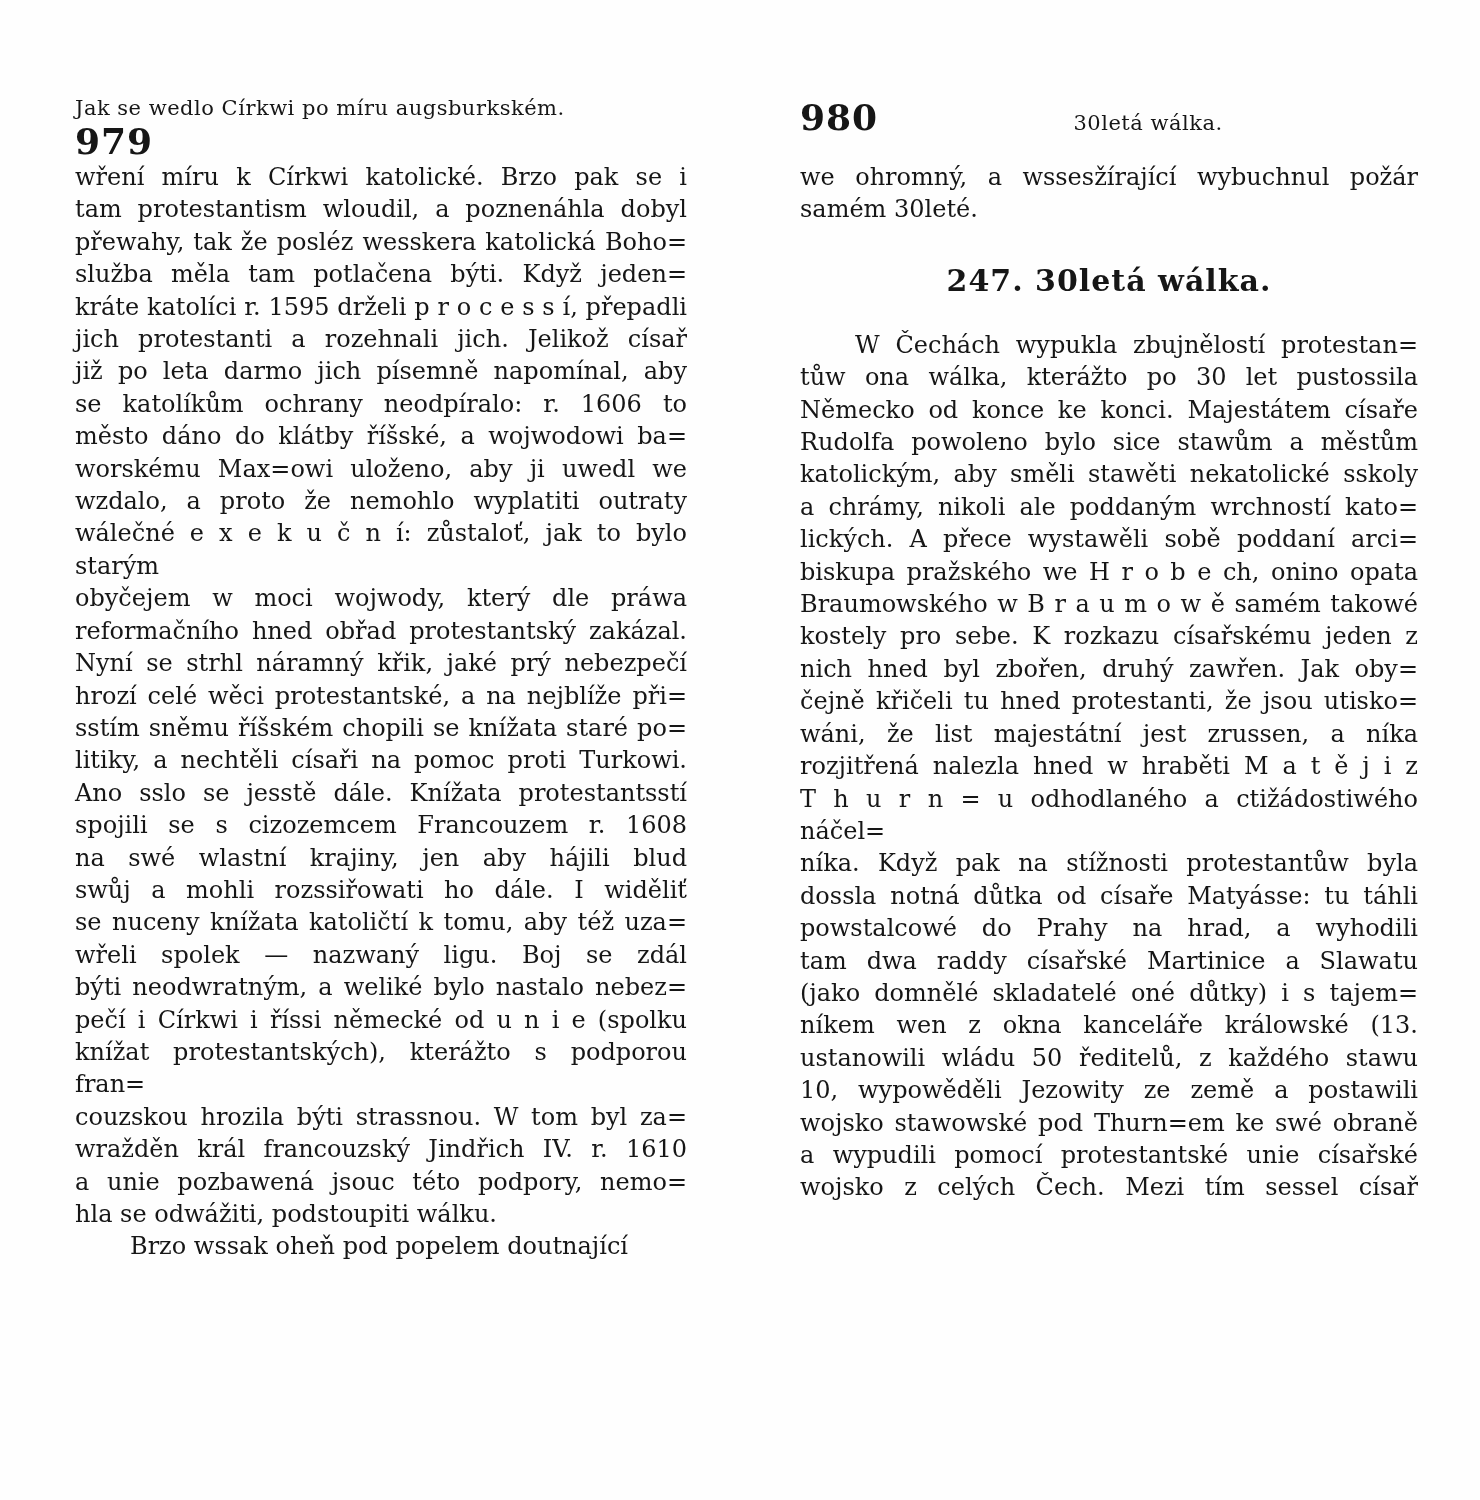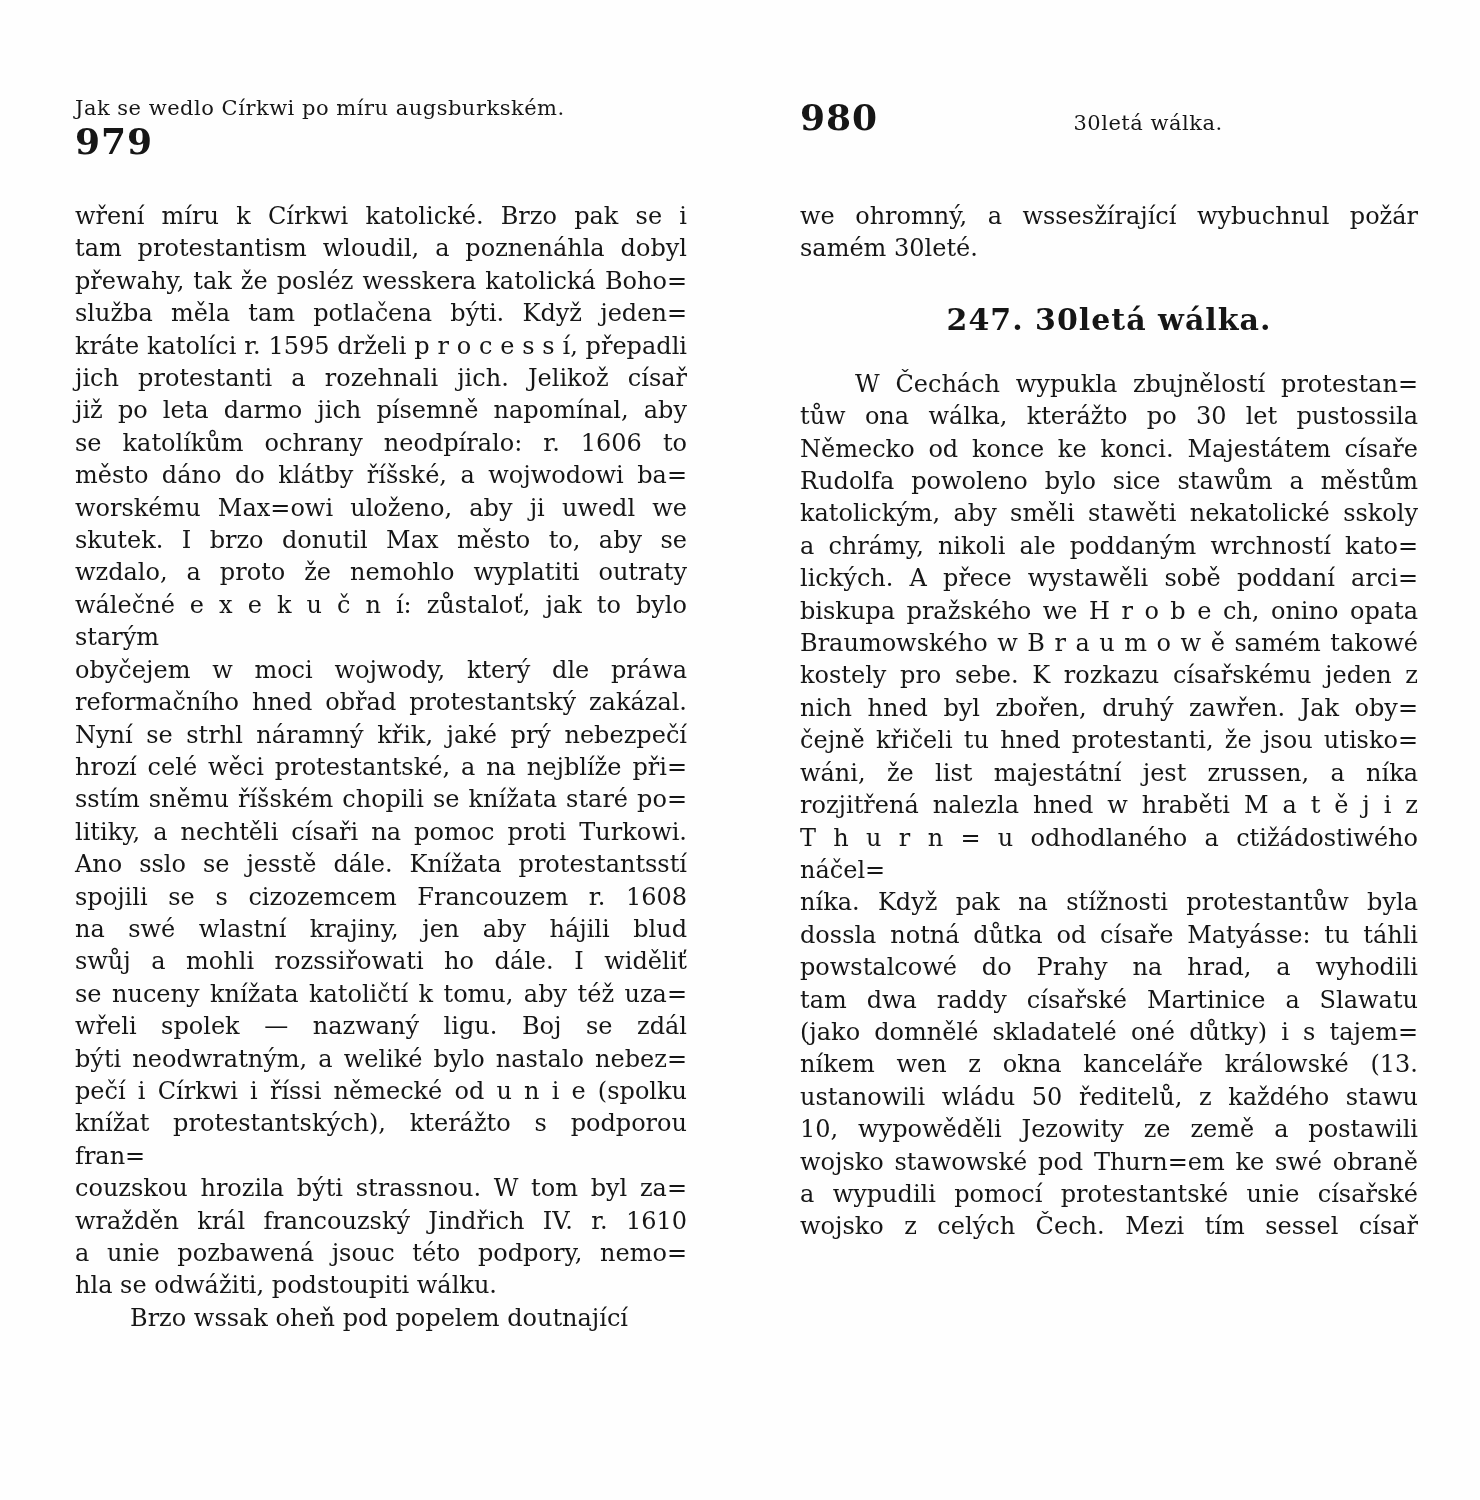--- a/index.html
+++ b/index.html
@@ -22,21 +22,20 @@
     letter-spacing: 0.5px;
   }
   .hdr-left  { left: 75px;  width: 612px; flex-direction: column; }
   .hdr-right { left: 800px; width: 618px; }
   .hdr-title { flex: 1; text-align: center; white-space: nowrap; }
   .hdr-num   { font-weight: bold; font-size: 36px; letter-spacing: 1px; text-align: right; }
 
   .col {
     position: absolute;
     top: 161px;
-    margin-top: 39px;
   }
   .col-left  { left: 75px;  width: 612px; }
   .col-right { left: 800px; width: 618px; }
 
   .line {
     font-size: 24px;
     line-height: 32.4px;
     text-align: justify;
     text-align-last: justify;
     text-justify: inter-word;
@@ -74,21 +73,20 @@
         <div class="line">wření míru k Církwi katolické.  Brzo pak se i</div>
         <div class="line">tam protestantism wloudil, a poznenáhla dobyl</div>
         <div class="line">přewahy, tak že posléz wesskera katolická Boho=</div>
         <div class="line">služba měla tam potlačena býti.  Když jeden=</div>
         <div class="line">kráte katolíci r. 1595 drželi p r o c e s s í, přepadli</div>
         <div class="line">jich protestanti a rozehnali jich.  Jelikož císař</div>
         <div class="line">již po leta darmo jich písemně napomínal, aby</div>
         <div class="line">se katolíkům ochrany neodpíralo: r. 1606 to</div>
         <div class="line">město dáno do klátby říšské, a wojwodowi ba=</div>
         <div class="line">worskému Max=owi uloženo, aby ji uwedl we</div>
-        <div class="line">skutek.  I brzo donutil Max město to, aby se</div>
         <div class="line">wzdalo, a proto že nemohlo wyplatiti outraty</div>
         <div class="line">wálečné e x e k u č n í: zůstaloť, jak to bylo starým</div>
         <div class="line">obyčejem w moci wojwody, který dle práwa</div>
         <div class="line">reformačního hned obřad protestantský zakázal.</div>
         <div class="line">Nyní se strhl náramný křik, jaké prý nebezpečí</div>
         <div class="line">hrozí celé wěci protestantské, a na nejblíže při=</div>
         <div class="line">sstím sněmu říšském chopili se knížata staré po=</div>
         <div class="line">litiky, a nechtěli císaři na pomoc proti Turkowi.</div>
         <div class="line">Ano sslo se jesstě dále.  Knížata protestantsstí</div>
         <div class="line">spojili se s cizozemcem Francouzem r. 1608</div>

